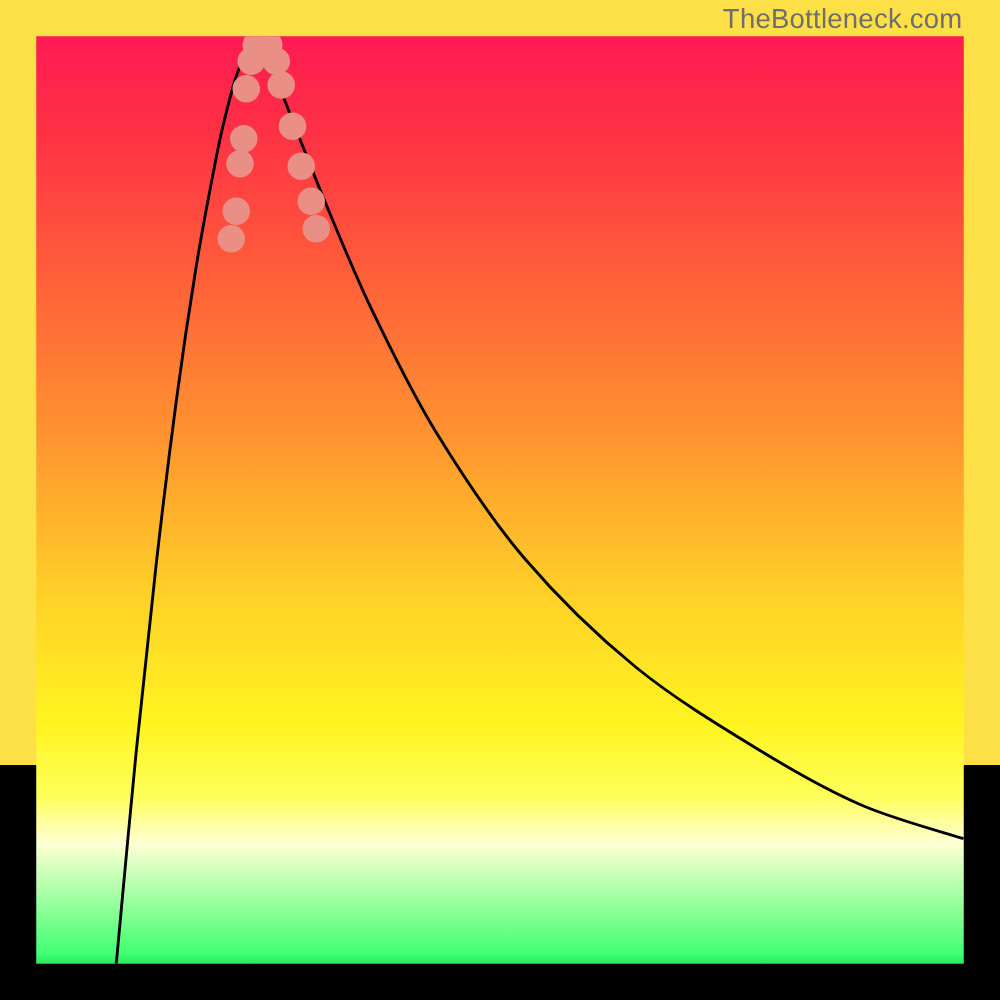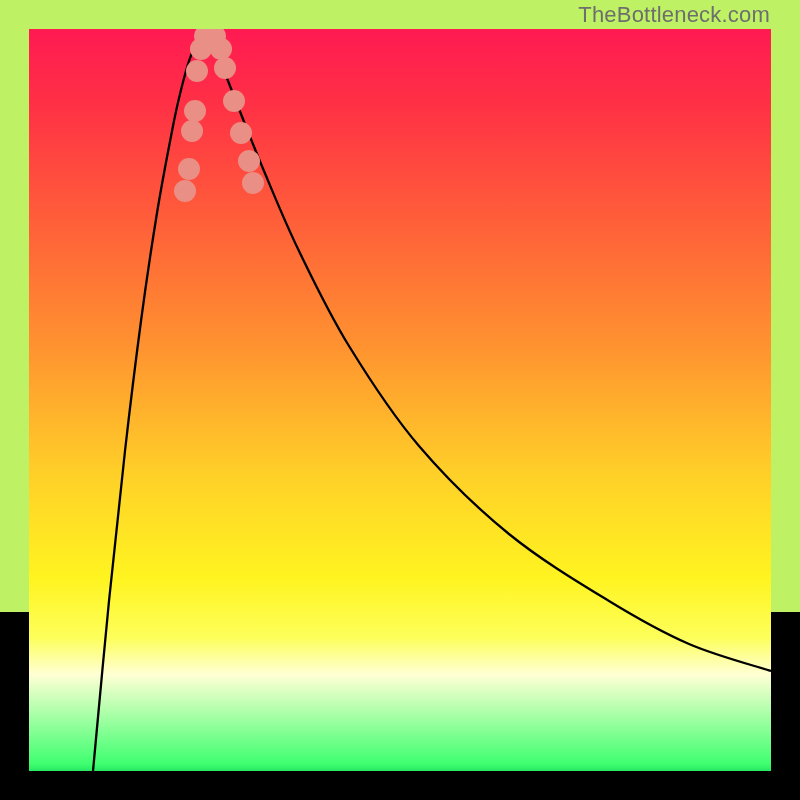--- a/index.html
+++ b/index.html
@@ -7,21 +7,21 @@
     padding: 0;
     width: 800px;
     height: 800px;
     overflow: hidden;
     background: #000;
   }
   .stage {
     position: relative;
     width: 800px;
     height: 612px;
-    background: #bef264;
+    background: #fde047;
   }
   .plot-area {
     position: absolute;
     left: 29px;
     top: 29px;
     width: 742px;
     height: 742px;
     
     background: linear-gradient(
       to bottom,

